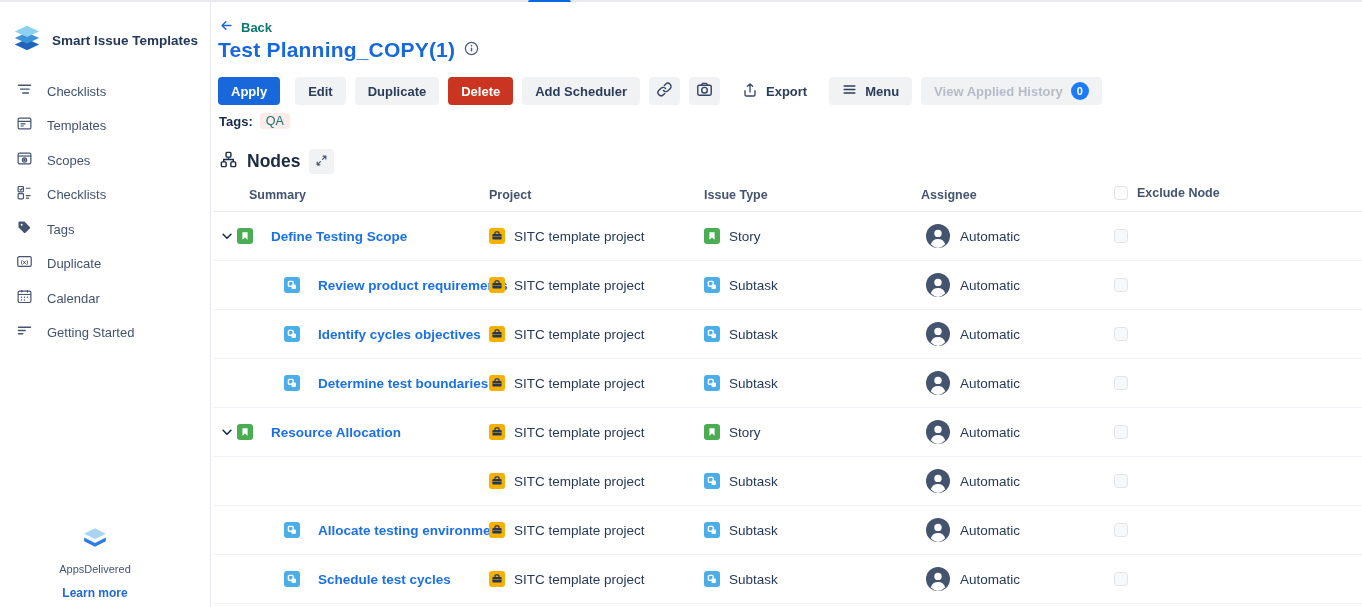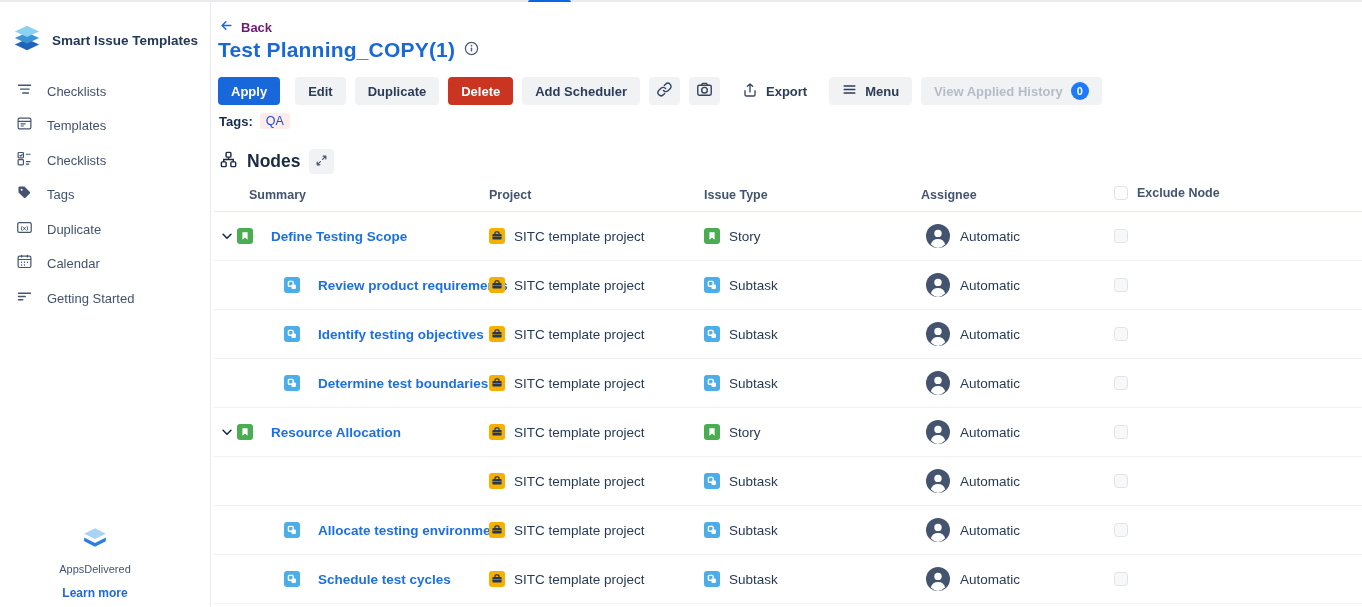--- a/index.html
+++ b/index.html
@@ -17,36 +17,36 @@
   .nav { position:absolute; top:72px; left:0; right:0; }
   .nav-item { display:flex; align-items:center; gap:14px; height:34.5px; padding-left:16px; cursor:pointer; }
   .nav-item .lbl { font-size:13px; color:#42526e; }
   .nav-item svg { flex:none; }
   .side-footer { position:absolute; bottom:6px; left:0; width:190px; text-align:center; }
   .side-footer .brandname { font-size:11px; color:#44546f; margin-top:9px; }
   .side-footer .learn { display:inline-block; margin-top:11px; font-size:12px; font-weight:bold; color:#1f68d6; text-decoration:none; }
 
   
   .main { position:absolute; left:214px; top:2px; right:0; bottom:0; background:#fff; }
-  .back { position:absolute; left:5px; top:16px; display:flex; align-items:center; gap:7px; font-size:13px; font-weight:bold; color:#701a75; text-decoration:none; cursor:pointer; }
+  .back { position:absolute; left:5px; top:16px; display:flex; align-items:center; gap:7px; font-size:13px; font-weight:bold; color:#0f766e; text-decoration:none; cursor:pointer; }
   .title-row { position:absolute; left:4px; top:36px; display:flex; align-items:center; gap:9px; }
   .page-title { font-size:21px; font-weight:bold; color:#1868db; letter-spacing:.2px; }
 
   .toolbar { position:absolute; left:4px; top:75px; display:flex; align-items:center; gap:9px; }
   .btn { height:28px; border:none; border-radius:4px; background:#f1f2f4; color:#2b3c58; font-family:inherit; font-size:13px; font-weight:bold; padding:0 13px; display:flex; align-items:center; gap:8px; cursor:pointer; white-space:nowrap; }
   .btn-primary { background:#1868db; color:#fff; margin-right:6px; }
   .btn-danger { background:#ca3521; color:#fff; }
   .btn-icon { width:31px; padding:0; justify-content:center; }
   .btn-ghost { background:transparent; }
   .btn-disabled { color:#b5bcc8; cursor:default; }
   .badge { min-width:18px; height:18px; border-radius:9px; background:#1d7afc; color:#fff; font-size:11px; font-weight:bold; display:flex; align-items:center; justify-content:center; padding:0 4px; }
 
   .tags-row { position:absolute; left:5px; top:111px; display:flex; align-items:center; gap:7px; }
   .tags-label { font-size:13px; font-weight:bold; color:#172b4d; }
-  .tag-chip { background:#ffecea; color:#1d4ed8; font-size:12.5px; padding:1px 6px; border-radius:3px; }
+  .tag-chip { background:#ffecea; color:#0f766e; font-size:12.5px; padding:1px 6px; border-radius:3px; }
 
   .nodes-head { position:absolute; left:5px; top:147px; display:flex; align-items:center; gap:9px; }
   .nodes-title { font-size:17.5px; font-weight:bold; color:#1c2b41; }
   .expand-btn { width:25px; height:25px; border:none; border-radius:4px; background:#f1f2f4; display:flex; align-items:center; justify-content:center; cursor:pointer; }
 
   
   .thead { position:absolute; left:0; right:0; top:181px; height:29px; border-bottom:1px solid #e9ebf0; }
   .th { position:absolute; top:5px; font-size:12.5px; font-weight:bold; color:#44546f; }
   .th-summary { left:35px; }  .th-project { left:275px; }  .th-issue { left:490px; }
   .th-assignee { left:707px; }
@@ -98,20 +98,29 @@
       </div>
       <div class="nav-item">
         <span><svg width="17" height="17" viewBox="0 0 24 24" fill="none" stroke="#44546f" stroke-width="1.7">
               <rect x="3" y="4.5" width="18" height="15" rx="2"></rect>
               <path d="M3 9h18M6.5 12.5h7M6.5 15.5h4.5"></path>
             </svg></span>
         <span class="lbl">Templates</span>
       </div>
       <div class="nav-item">
         <span><svg width="17" height="17" viewBox="0 0 24 24" fill="none" stroke="#44546f" stroke-width="1.7">
+              <rect x="3" y="4.5" width="18" height="15" rx="2"></rect>
+              <path d="M3 8.5h18"></path>
+              <circle cx="12" cy="14" r="3"></circle>
+              <circle cx="12" cy="14" r=".8" fill="#44546f"></circle>
+            </svg></span>
+        <span class="lbl">Scopes</span>
+      </div>
+      <div class="nav-item">
+        <span><svg width="17" height="17" viewBox="0 0 24 24" fill="none" stroke="#44546f" stroke-width="1.7">
               <rect x="3" y="3.5" width="7.5" height="7.5" rx="1.2"></rect>
               <path d="M5.2 7.2l1.5 1.5 2.6-2.9M14 6h6.5M14 16.5h6.5M14 19.8h4.5"></path>
               <rect x="3" y="13.5" width="7.5" height="7.5" rx="1.2"></rect>
             </svg></span>
         <span class="lbl">Checklists</span>
       </div>
       <div class="nav-item">
         <span><svg width="17" height="17" viewBox="0 0 24 24">
               <path d="M3.5 11.2V5a1.5 1.5 0 0 1 1.5-1.5h6.2c.4 0 .8.16 1.06.44l7.3 7.3a1.5 1.5 0 0 1 0 2.12l-6.2 6.2a1.5 1.5 0 0 1-2.12 0l-7.3-7.3a1.5 1.5 0 0 1-.44-1.06z" fill="#44546f"></path>
               <circle cx="8" cy="8" r="1.4" fill="#fff"></circle>
@@ -349,21 +358,21 @@
 
     <span class="cell summary-cell">
       <span class="itype">
 
         <svg class="glyph-subtask" width="16" height="16" viewBox="0 0 16 16">
                 <rect width="16" height="16" rx="3" fill="#4baee8"></rect>
                 <rect x="4.4" y="4.4" width="4.8" height="4.8" rx="1" fill="none" stroke="#fff" stroke-width="1.4"></rect>
                 <rect x="7.5" y="7.5" width="4.4" height="4.4" rx="1" fill="#fff"></rect>
               </svg>
       </span>
-      <a class="summary-link">Identify testing objectives</a>
+      <a class="summary-link">Identify cycles objectives</a>
     </span>
     <span class="cell project-cell">
       <span class="itype">
               <svg width="16" height="16" viewBox="0 0 16 16">
                 <rect width="16" height="16" rx="3" fill="#f5b000"></rect>
                 <path d="M6 6V5.1c0-.66.54-1.2 1.2-1.2h1.6c.66 0 1.2.54 1.2 1.2V6" stroke="#253858" stroke-width="1.3" fill="none"></path>
                 <rect x="3.4" y="6" width="9.2" height="5.6" rx="1" fill="#253858"></rect>
                 <rect x="3.4" y="8.1" width="9.2" height=".9" fill="#f5b000" opacity=".55"></rect>
               </svg>
             </span>

